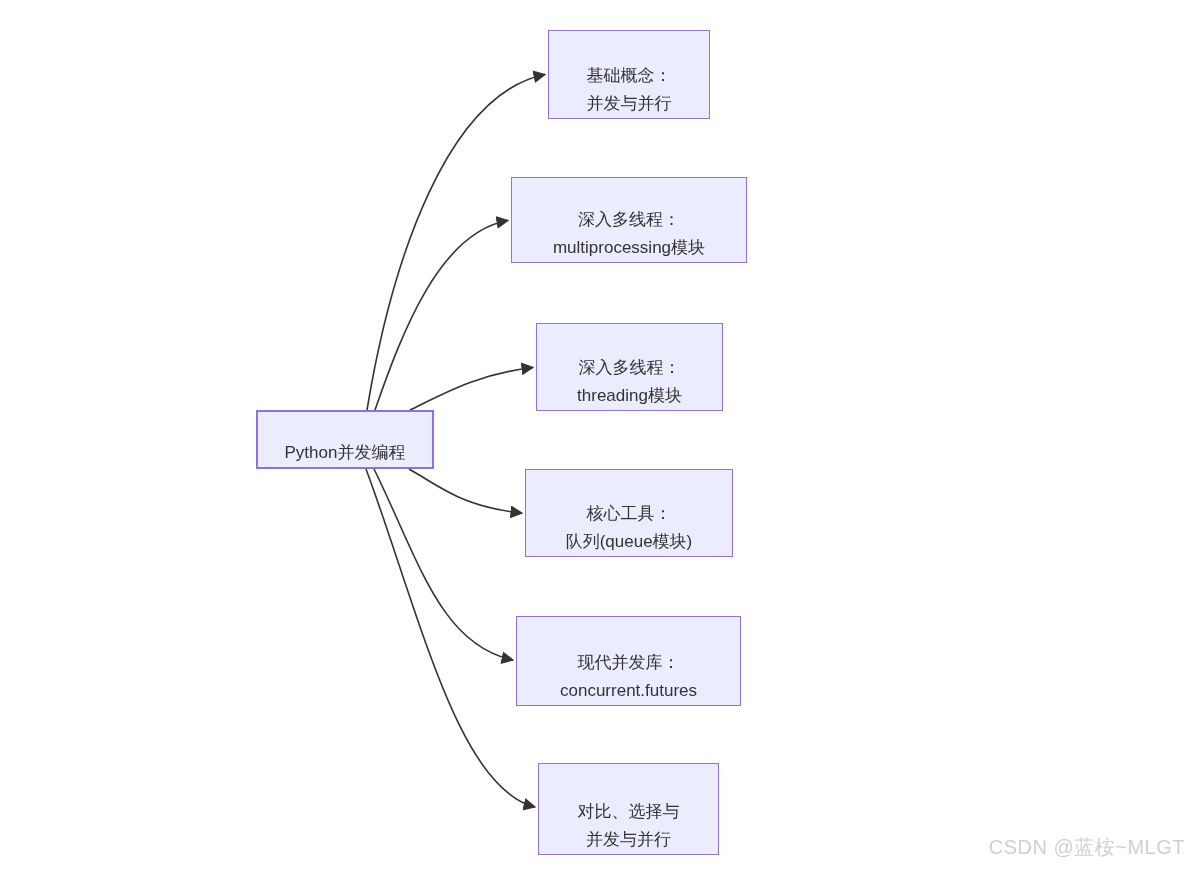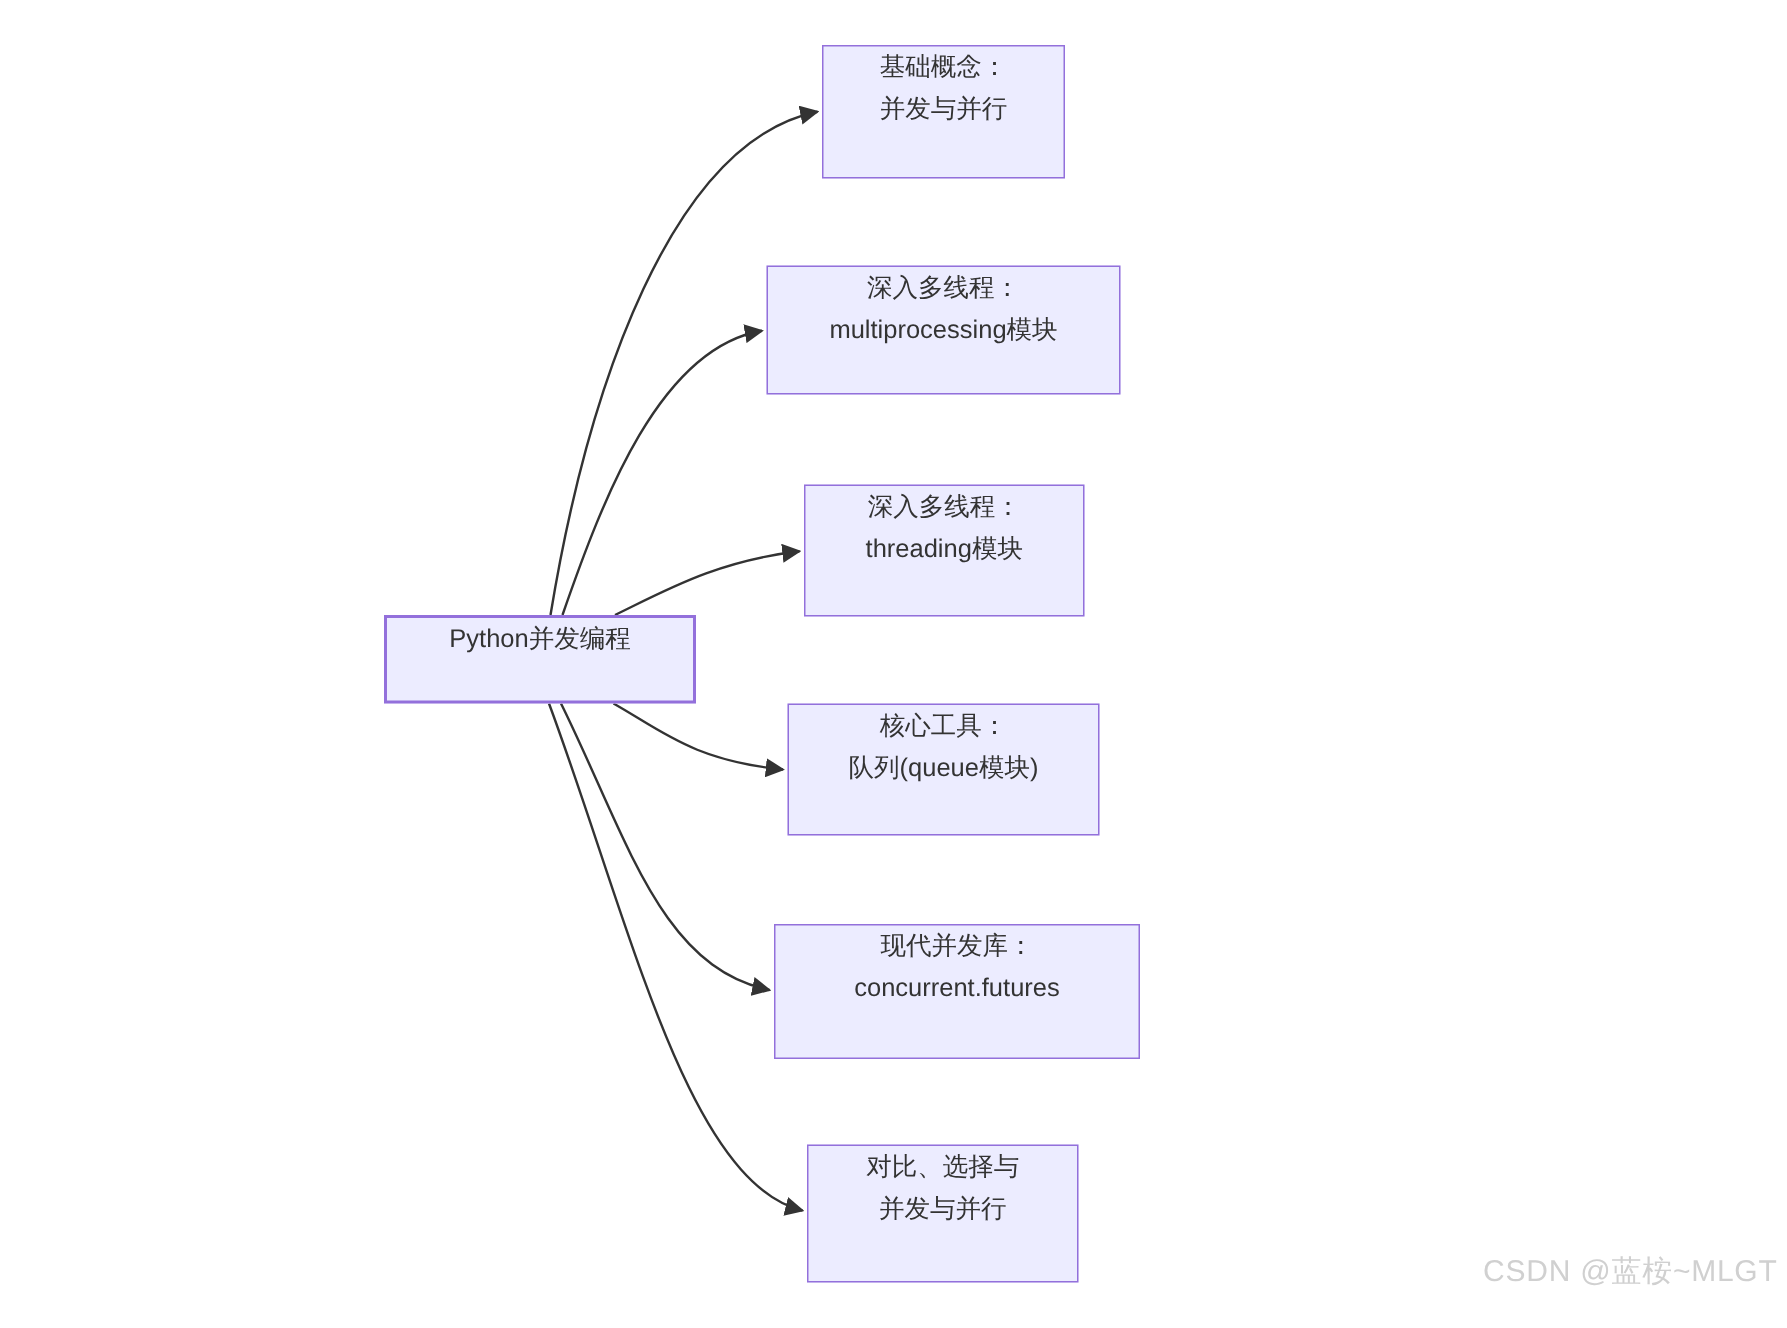--- a/index.html
+++ b/index.html
@@ -16,21 +16,21 @@
     width:1191px;height:885px;position:relative;overflow:hidden;
   }
   .canvas{position:absolute;left:0;top:0;width:1191px;height:885px;}
   .edge-layer{position:absolute;left:0;top:0;width:1191px;height:885px;}
   .edge{fill:none;stroke:var(--edge-color);stroke-width:1.6px;}
   .node{
     position:absolute;
     background:var(--node-fill);
     border:1.5px solid var(--node-border);
     color:var(--text-color);
-    display:flex;flex-direction:column;align-items:center;justify-content:flex-start;
+    display:flex;flex-direction:column;align-items:center;justify-content:flex-end;
     text-align:center;
     font-size:17px;line-height:28px;
   }
   .node.root{border-width:2px;}
   .node span{display:block;white-space:nowrap;}
   .watermark{
     position:absolute;right:6px;bottom:24px;
     color:var(--watermark-color);
     font-size:20px;letter-spacing:0.5px;
     user-select:none;
@@ -48,21 +48,21 @@
       </marker>
     </defs>
     <path class="edge" d="M367,410 C392,258 448,94 545,74.5" marker-end="url(#arrow)"></path>
     <path class="edge" d="M375,410 C402,332 440,232 508,220.5" marker-end="url(#arrow)"></path>
     <path class="edge" d="M410,410 C445,393 478,374 533,367.5" marker-end="url(#arrow)"></path>
     <path class="edge" d="M409,469 C441,487 462,507 522,513" marker-end="url(#arrow)"></path>
     <path class="edge" d="M374,469 C418,558 440,645 513,660" marker-end="url(#arrow)"></path>
     <path class="edge" d="M366,469 C420,615 458,788 535,807" marker-end="url(#arrow)"></path>
   </svg>
 
-  <div class="node root" style="left:256px;top:410px;width:208px;height:59px;">
+  <div class="node root" style="left:256px;top:410px;width:178px;height:59px;">
     <span>Python并发编程</span>
   </div>
 
   <div class="node" style="left:548px;top:30px;width:162px;height:89px;">
     <span>基础概念：</span>
     <span>并发与并行</span>
   </div>
 
   <div class="node" style="left:511px;top:177px;width:236px;height:86px;">
     <span>深入多线程：</span>
@@ -72,21 +72,21 @@
   <div class="node" style="left:536px;top:323px;width:187px;height:88px;">
     <span>深入多线程：</span>
     <span>threading模块</span>
   </div>
 
   <div class="node" style="left:525px;top:469px;width:208px;height:88px;">
     <span>核心工具：</span>
     <span>队列(queue模块)</span>
   </div>
 
-  <div class="node" style="left:516px;top:616px;width:244px;height:90px;">
+  <div class="node" style="left:516px;top:616px;width:225px;height:90px;">
     <span>现代并发库：</span>
     <span>concurrent.futures</span>
   </div>
 
   <div class="node" style="left:538px;top:763px;width:181px;height:92px;">
     <span>对比、选择与</span>
     <span>并发与并行</span>
   </div>
 
   <div class="watermark">CSDN @蓝桉~MLGT</div>

